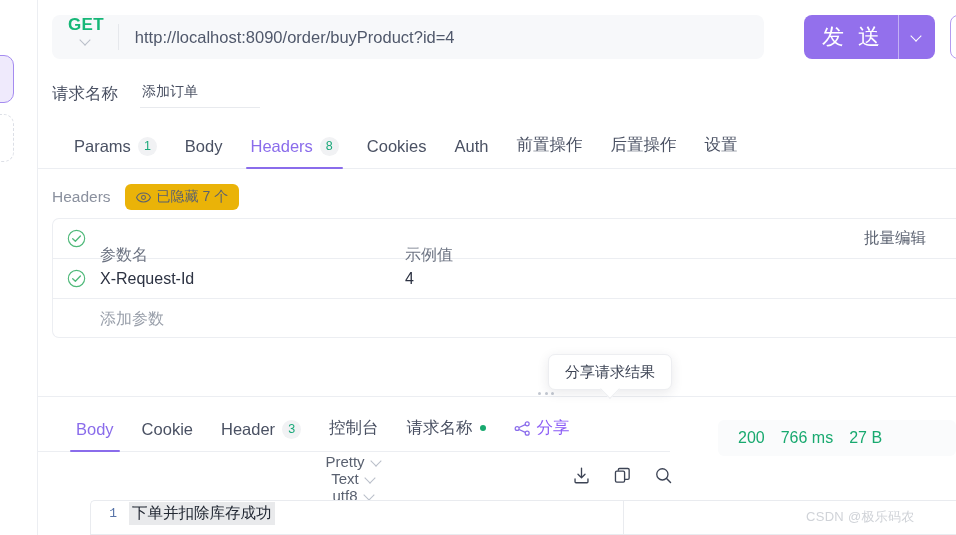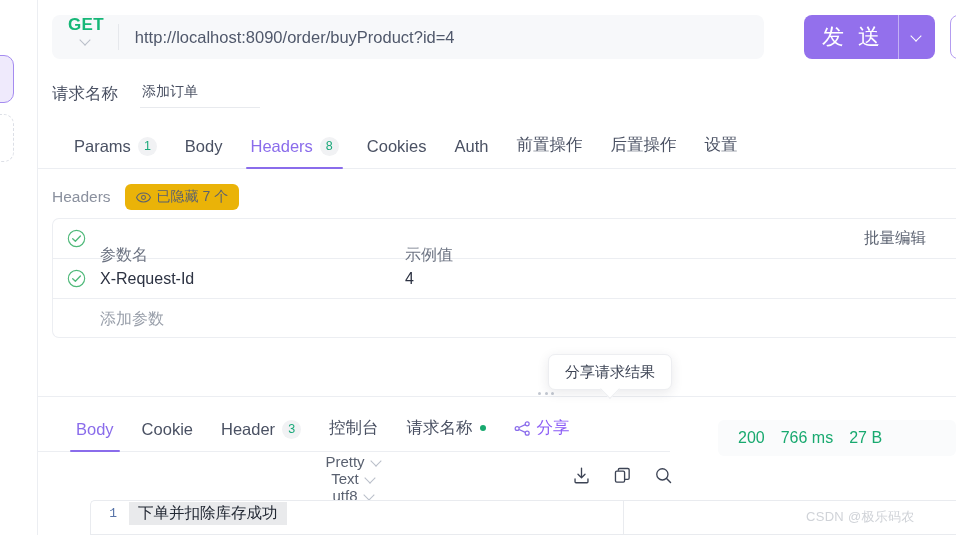--- a/index.html
+++ b/index.html
@@ -169,21 +169,21 @@
   .tool-icons { position:absolute; left:534px; top:53px; height:45px; display:flex; align-items:center; gap:22px; }
 
   .code-area {
     position:absolute; left:52px; top:100px; right:0; bottom:0;
     border:1px solid #e9ebef; border-right:none; border-radius:5px 0 0 0; background:#fff;
     overflow:hidden;
   }
   .code-line { display:flex; height:22px; align-items:center; padding-top:3px; }
   .gutter { width:38px; text-align:right; padding-right:12px; font-family:"Liberation Mono","DejaVu Sans Mono",monospace; font-size:13px; color:#5874a8; }
   .code-text {
-    font-size:15.5px; color:#222833; background:#e9eaec; padding:1px 9px;
+    font-size:15.5px; color:#222833; background:#e9eaec; padding:1px 3px;
     font-family:"Liberation Sans","DejaVu Sans",sans-serif;
   }
   .code-caretline { position:absolute; left:585px; top:100px; width:1px; height:35px; background:#e9ebef; }
 
   .watermark {
     position:absolute; left:806px; top:508px; font-size:13px; color:#d0d3d8;
     letter-spacing:.3px; white-space:nowrap;
   }
 </style>
 </head>

